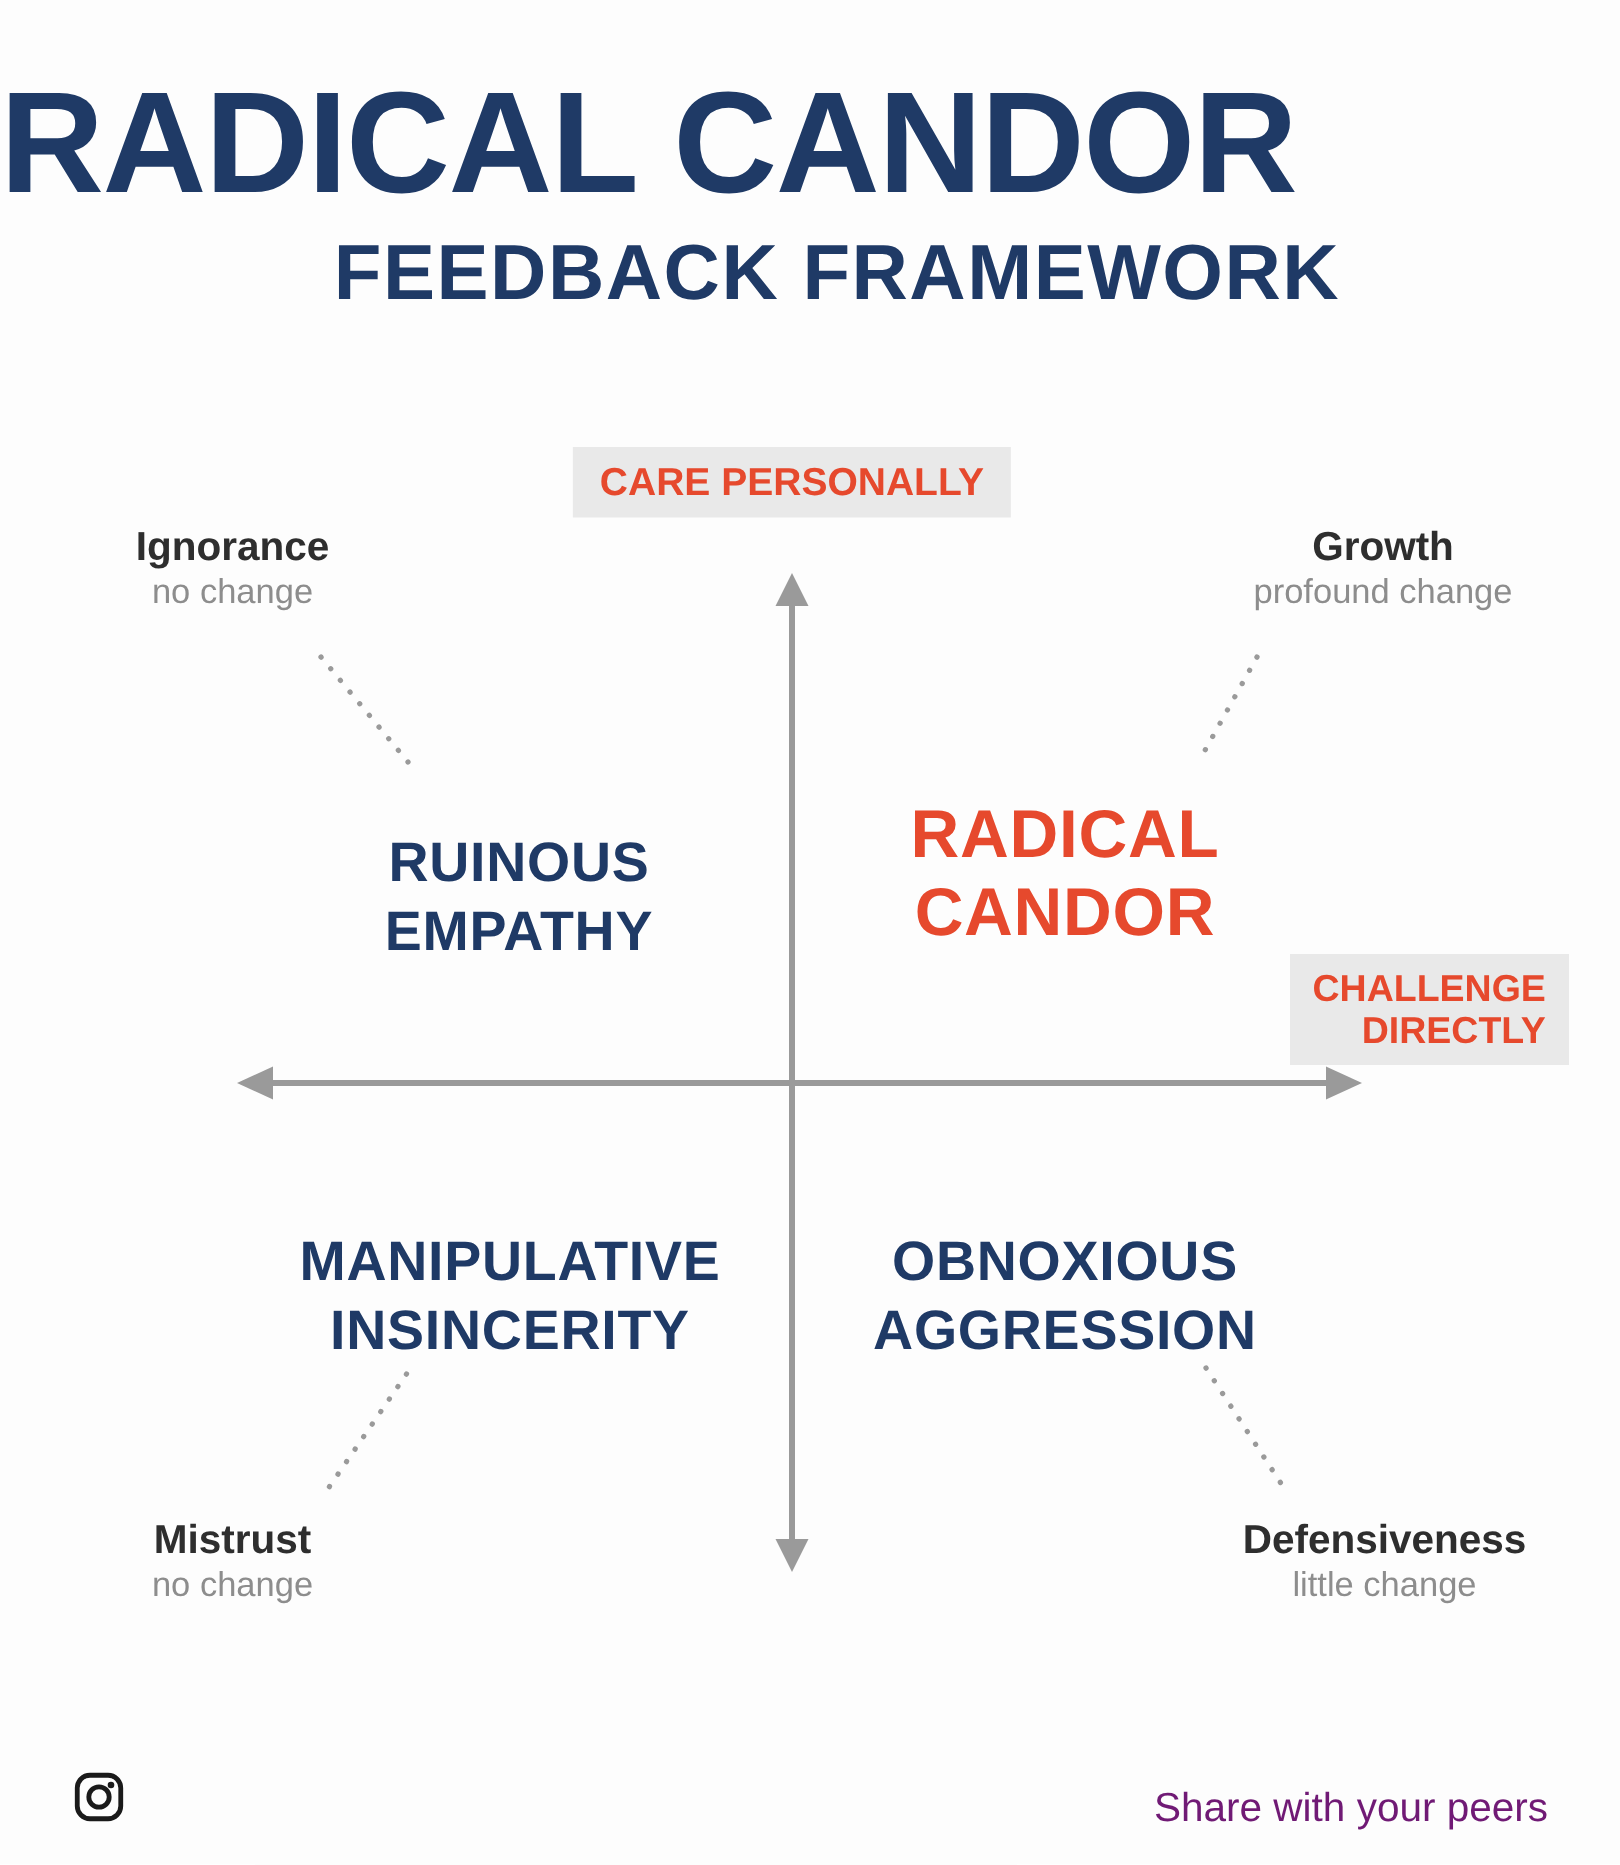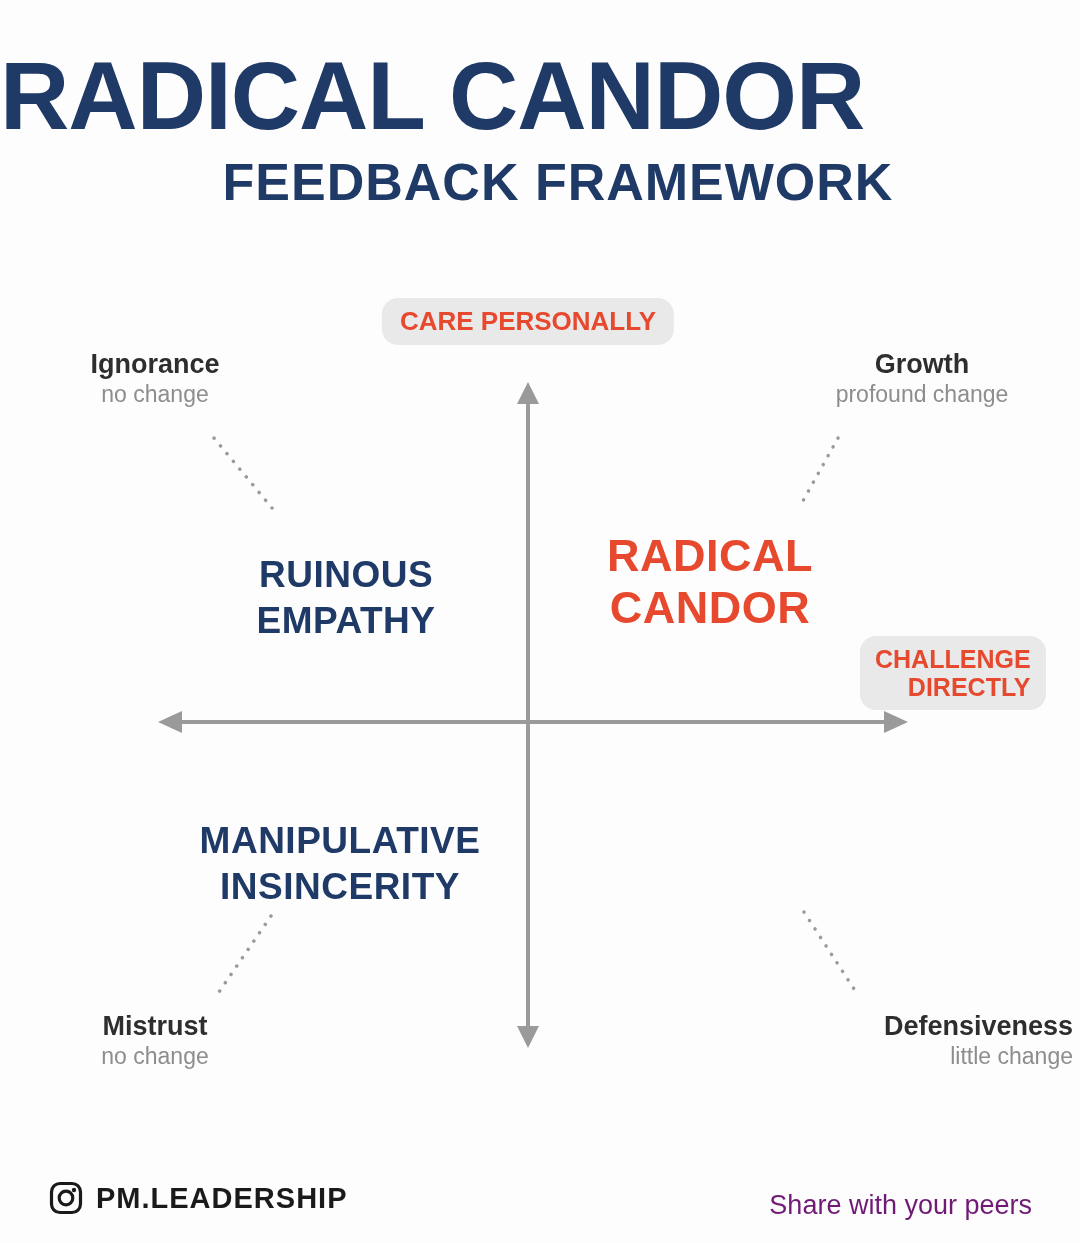--- a/index.html
+++ b/index.html
@@ -43,21 +43,21 @@
     position: absolute;
     top: 0; left: 0;
     width: 1080px; height: 1243px;
     pointer-events: none;
   }
 
   
   .badge {
     position: absolute;
     background: #e9e9e9;
-    border-radius: 16px;
+    border-radius: 0;
     color: #e6492d;
     font-weight: 800;
     line-height: 1.12;
   }
   .badge-care {
     top: 298px;
     left: 528px;
     transform: translateX(-50%);
     padding: 9px 18px;
     font-size: 26px;
@@ -100,21 +100,21 @@
   }
   .outcome .o-sub {
     font-size: 23px;
     font-weight: 400;
     color: #8d8d8d;
     line-height: 1.3;
   }
   .outcome-tl { left: 5px;   top: 348px; }
   .outcome-tr { left: 772px; top: 348px; }
   .outcome-bl { left: 5px;   top: 1010px; }
-  .outcome-br { left: 773px; top: 1010px; text-align: right; }
+  .outcome-br { left: 773px; top: 1010px; }
 
   
   .footer-left {
     position: absolute;
     left: 48px; top: 1180px;
     display: flex;
     align-items: center;
     gap: 12px;
   }
   .footer-left .handle {
@@ -166,20 +166,24 @@
     <span>RUINOUS</span><br>
     <span>EMPATHY</span>
   </div>
   <div class="quad orange quad-tr">
     <span>RADICAL</span><br>
     <span>CANDOR</span>
   </div>
   <div class="quad navy quad-bl">
     <span>MANIPULATIVE</span><br>
     <span>INSINCERITY</span>
+  </div>
+  <div class="quad navy quad-br">
+    <span>OBNOXIOUS</span><br>
+    <span>AGGRESSION</span>
   </div>
 
   <div class="outcome outcome-tl">
     <div class="o-title">Ignorance</div>
     <div class="o-sub">no change</div>
   </div>
   <div class="outcome outcome-tr">
     <div class="o-title">Growth</div>
     <div class="o-sub">profound change</div>
   </div>
@@ -191,17 +195,16 @@
     <div class="o-title">Defensiveness</div>
     <div class="o-sub">little change</div>
   </div>
 
   <div class="footer-left">
     <svg class="ig-icon" width="36" height="36" viewBox="0 0 36 36">
       <rect x="3.5" y="3.5" width="29" height="29" rx="8.5" fill="none" stroke="#1a1a1a" stroke-width="3.2"></rect>
       <circle cx="18" cy="18" r="6.8" fill="none" stroke="#1a1a1a" stroke-width="3.2"></circle>
       <circle cx="26" cy="10" r="2.2" fill="#1a1a1a"></circle>
     </svg>
-    <span class="handle">PM.LEADERSHIP</span>
   </div>
   <div class="footer-right">Share with your peers</div>
 
 </div>
 
 </body></html>

